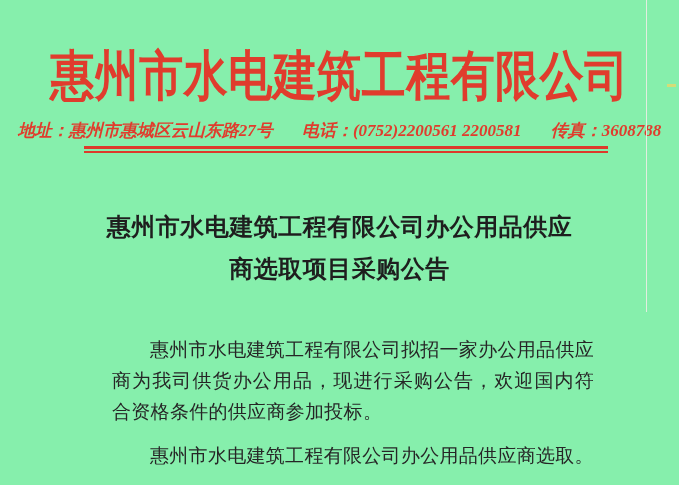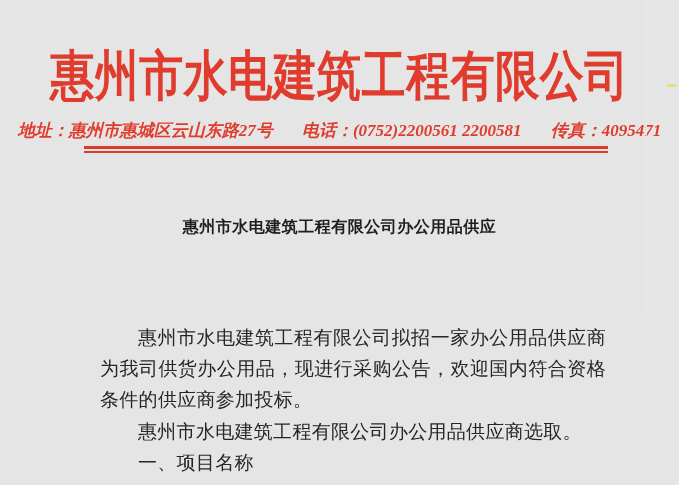--- a/index.html
+++ b/index.html
@@ -4,21 +4,21 @@
 <style>
   html, body {
     margin: 0;
     padding: 0;
     background: #ffffff;
   }
   .page {
     position: relative;
     width: 679px;
     height: 485px;
-    background: #e5e5e5;
+    background: #86efac;
     overflow: hidden;
     font-family: "Liberation Serif", "DejaVu Serif", serif;
   }
 
   
   .company-name {
     position: absolute;
     left: 0; right: 0;
     top: 44px;
     margin: 0;
@@ -58,39 +58,39 @@
 
   
   .doc-title {
     position: absolute;
     left: 0; right: 0;
     top: 206px;
     margin: 0;
     text-align: center;
     color: #1e1e1e;
     font-weight: bold;
-    font-size: 16px;
+    font-size: 24px;
     line-height: 42px;
     letter-spacing: 0.5px;
   }
 
   
   .body-text {
     position: absolute;
     left: 100px;
     top: 322px;
     width: 506px;
     font-size: 19px;
     line-height: 31.2px;
     letter-spacing: 0.3px;
     color: #262626;
     text-align: justify;
   }
   .body-text p {
-    margin: 0;
+    margin: 12px;
     text-indent: 38px;
   }
 
   
   .scan-line {
     position: absolute;
     left: 646px;
     top: 0;
     width: 1px;
     height: 312px;
@@ -113,29 +113,30 @@
 
 <div class="page">
 
   <header>
     <h1 class="company-name">惠州市水电建筑工程有限公司</h1>
 
     <div class="contact-line">
       <span class="seg">地址：惠州市惠城区云山东路27号</span>
       <span class="seg gap-lg">电话：(0752)2200561</span>
       <span class="seg gap-md">2200581</span>
-      <span class="seg gap-lg">传真：4095471</span>
+      <span class="seg gap-lg">传真：3608788</span>
     </div>
 
     <div class="divider"></div>
   </header>
 
   <main>
     <h2 class="doc-title">
       <span>惠州市水电建筑工程有限公司办公用品供应</span><br>
+      <span>商选取项目采购公告</span>
     </h2>
 
     <div class="body-text">
       <p>惠州市水电建筑工程有限公司拟招一家办公用品供应商为我司供货办公用品，现进行采购公告，欢迎国内符合资格条件的供应商参加投标。</p>
       <p>惠州市水电建筑工程有限公司办公用品供应商选取。</p>
       <p>一、项目名称</p>
     </div>
   </main>
 
   <div class="scan-line"></div>

